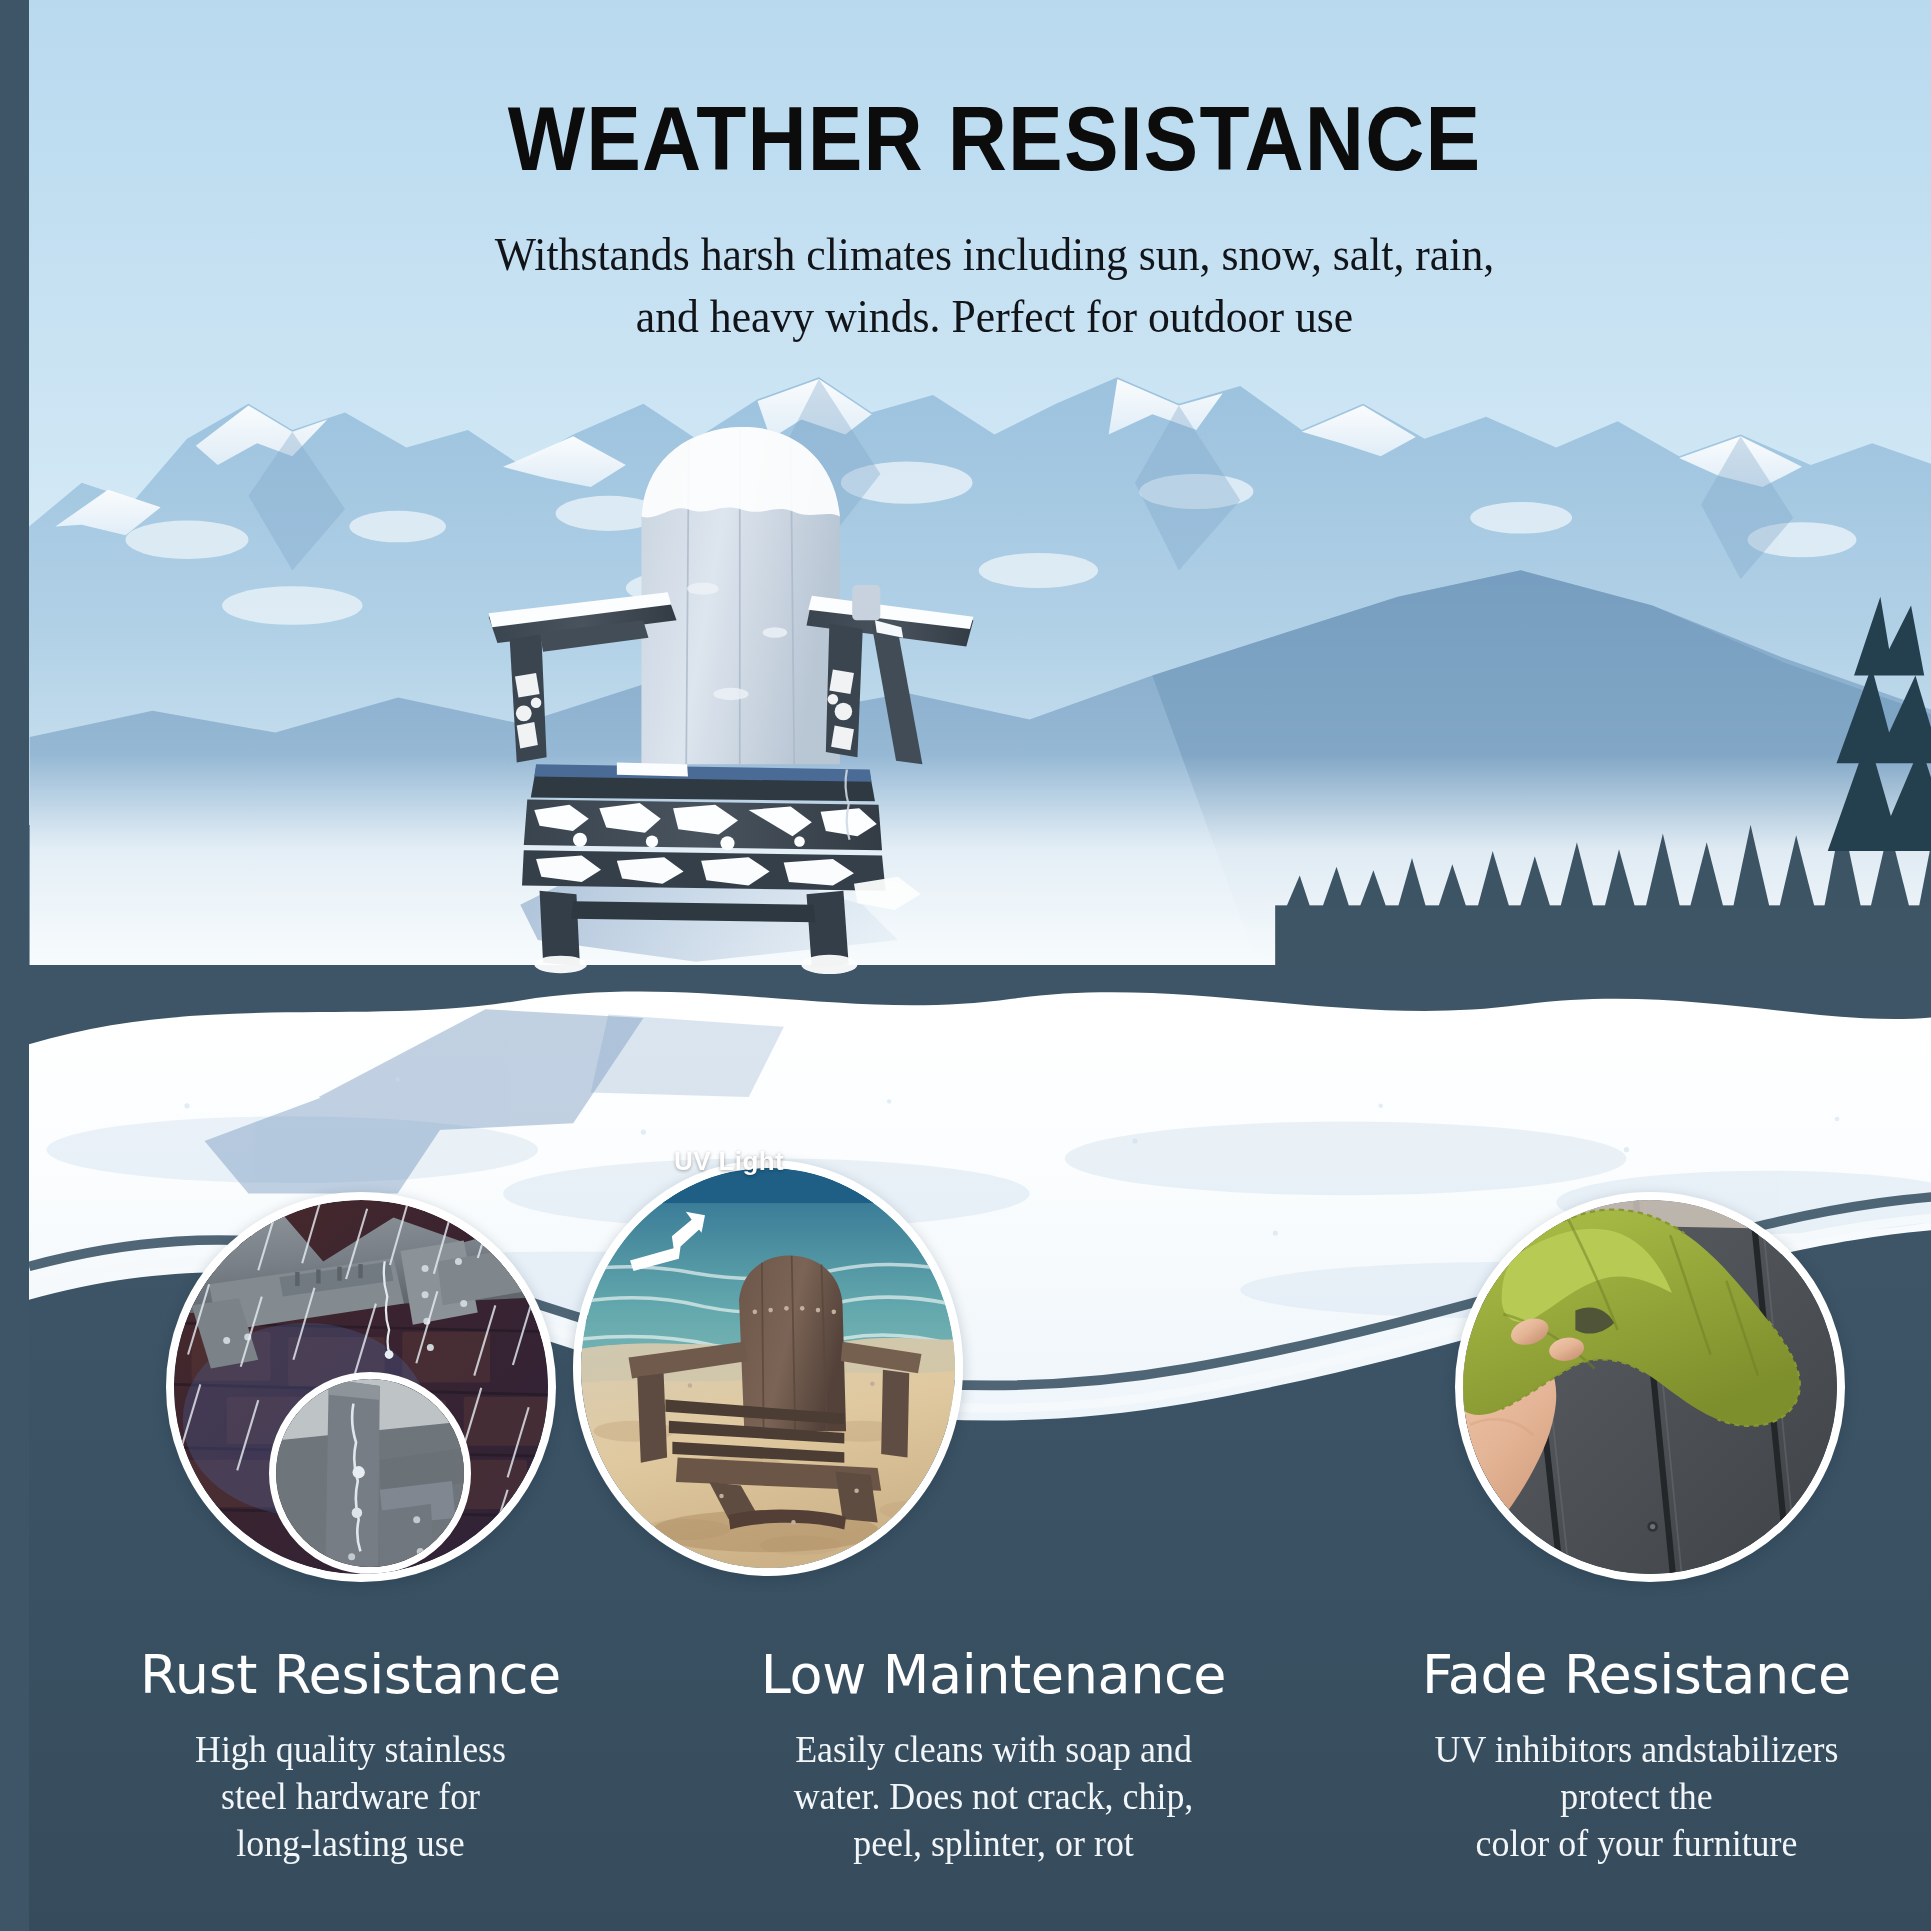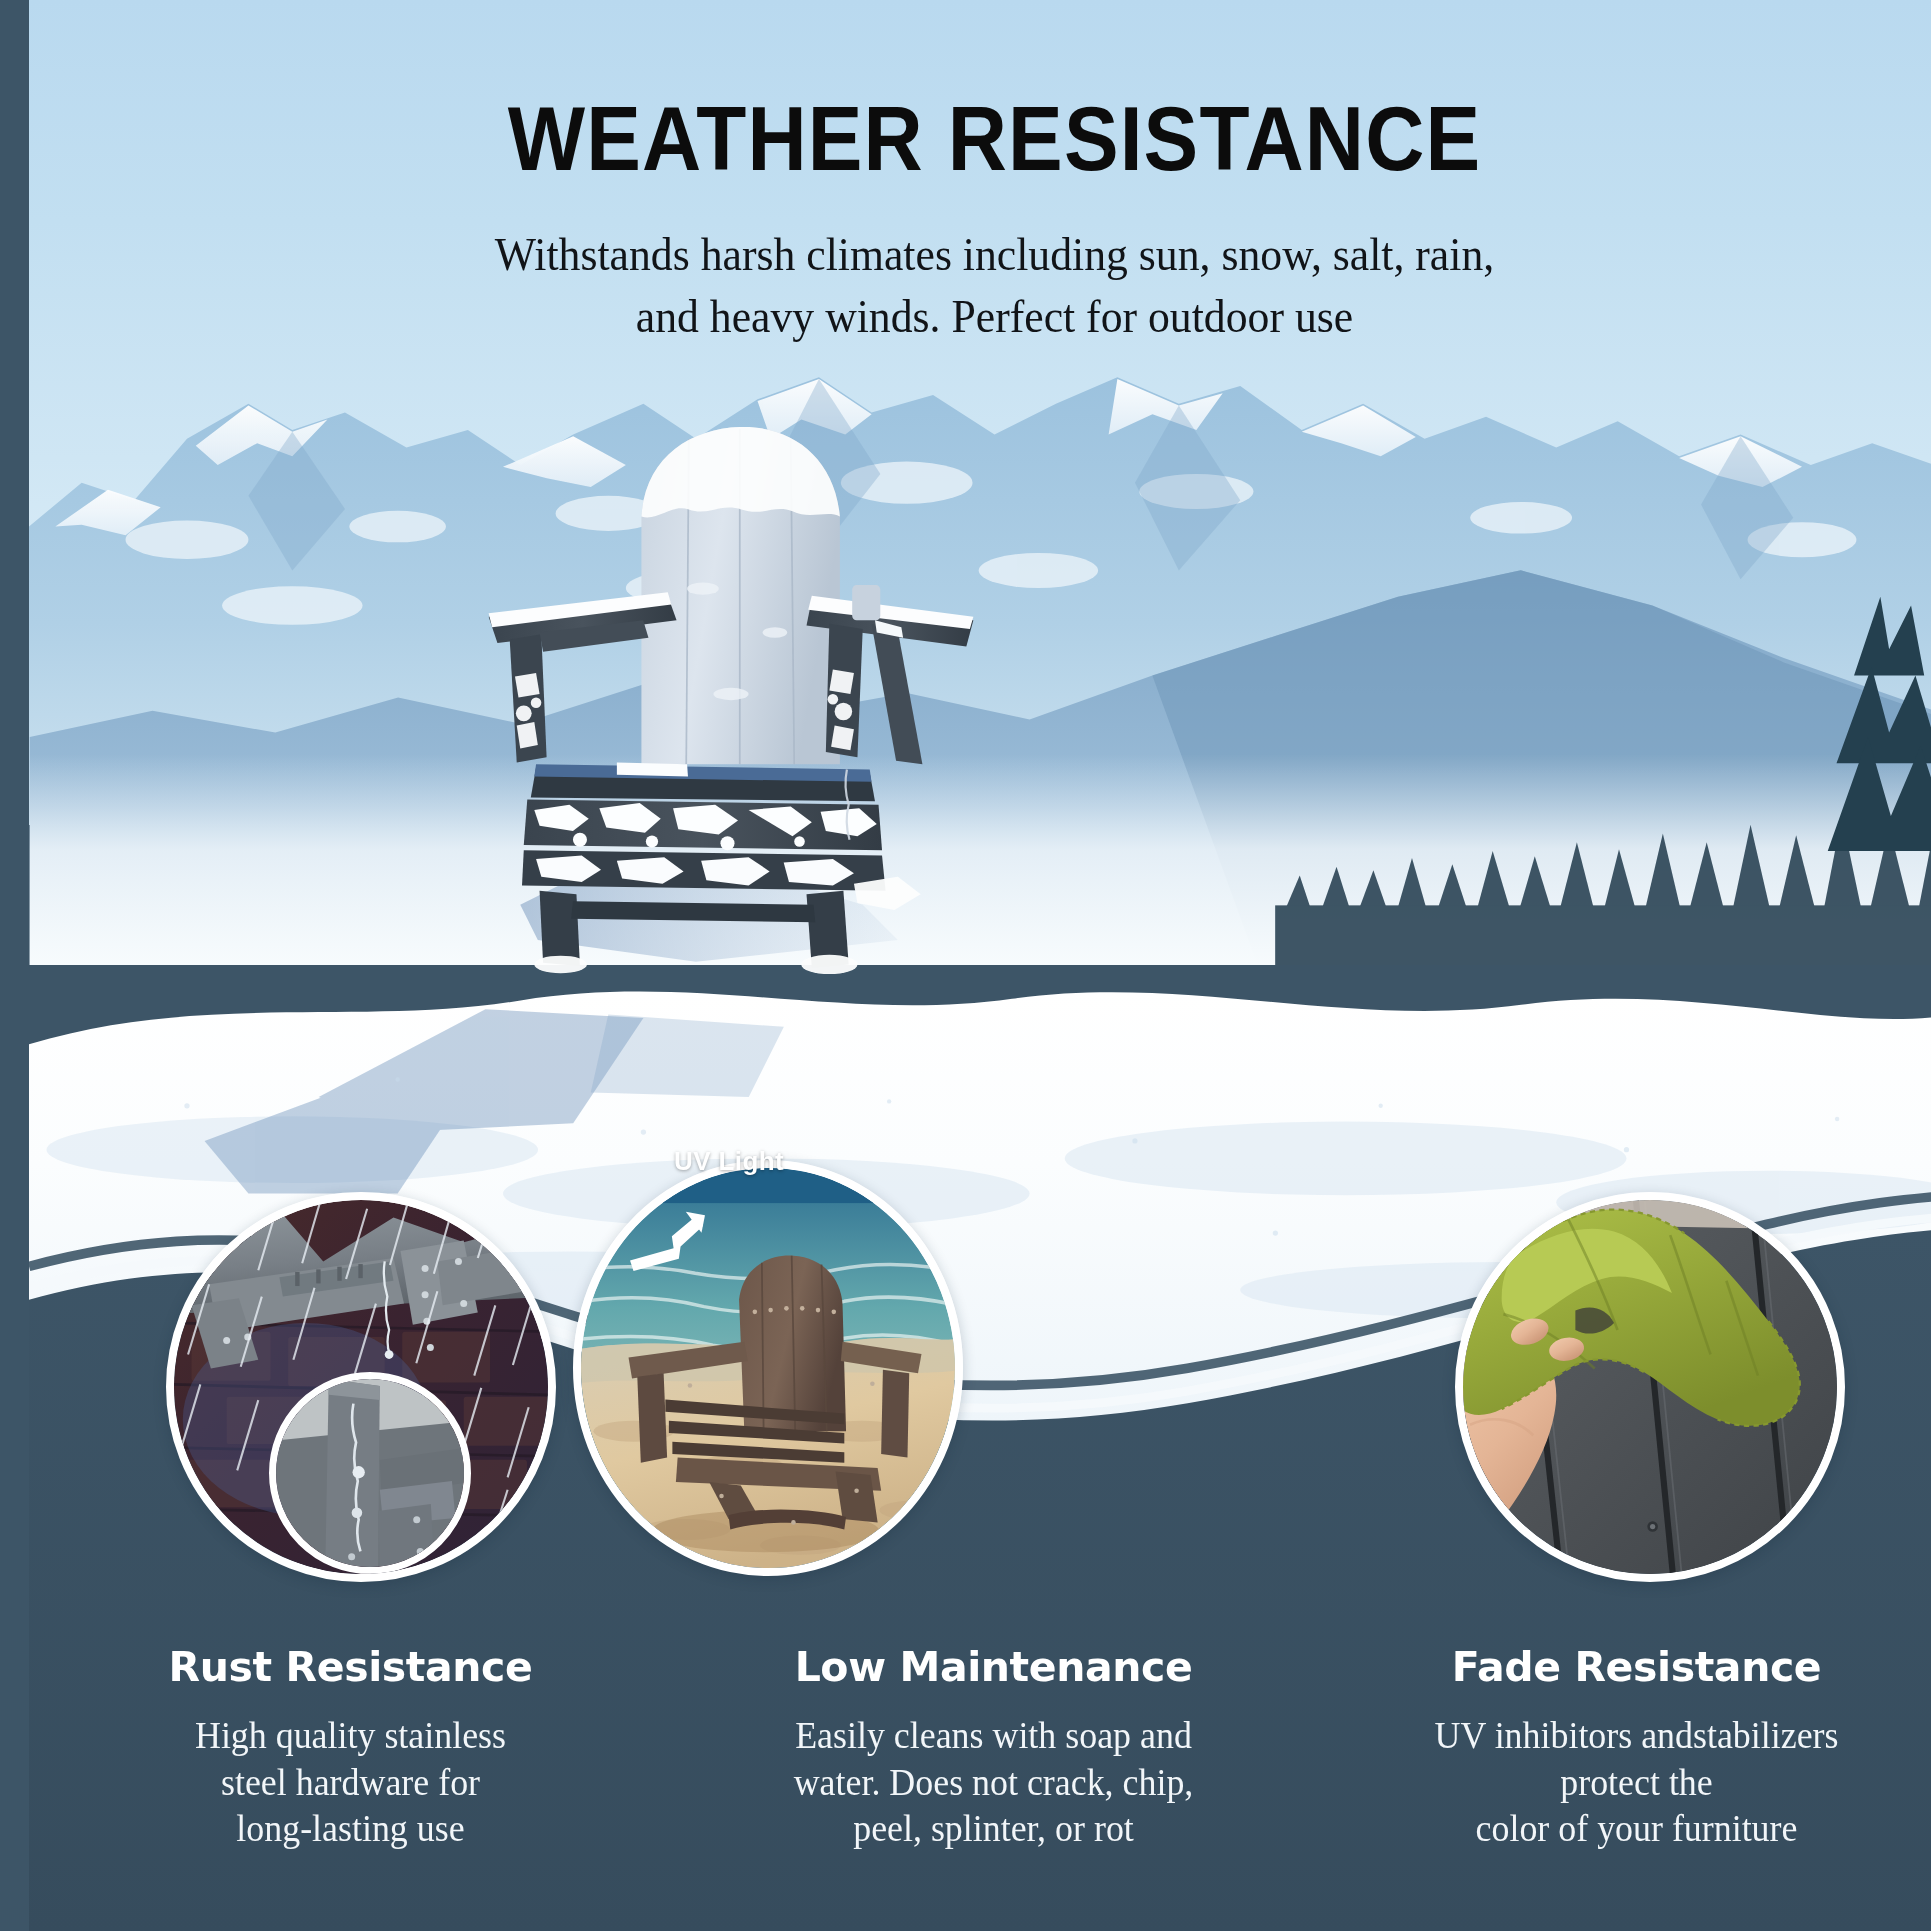--- a/index.html
+++ b/index.html
@@ -85,22 +85,22 @@
     letter-spacing:0.4px;
     text-shadow:0 0.9px 3.5px rgba(0,0,0,.35);
   }
   .uv-arrow { position:absolute; z-index:60; left:599px; top:1210px; }
 
   
   .cards { position:absolute; left:0; top:1645px; width:1931px; z-index:70; display:flex; }
   .card { width:643px; text-align:center; padding:0 21px; }
   .card h3 {
     font-family:"DejaVu Sans", sans-serif;
-    font-weight:bold;
-    font-size:41px;
+    font-weight:normal;
+    font-size:54px;
     color:#ffffff;
     letter-spacing:-0.4px;
     line-height:1.1;
   }
   .card p {
     font-family:"Liberation Serif", serif;
     font-size:37px;
     color:#f2f6f9;
     line-height:1.26;
     margin-top:23px;

